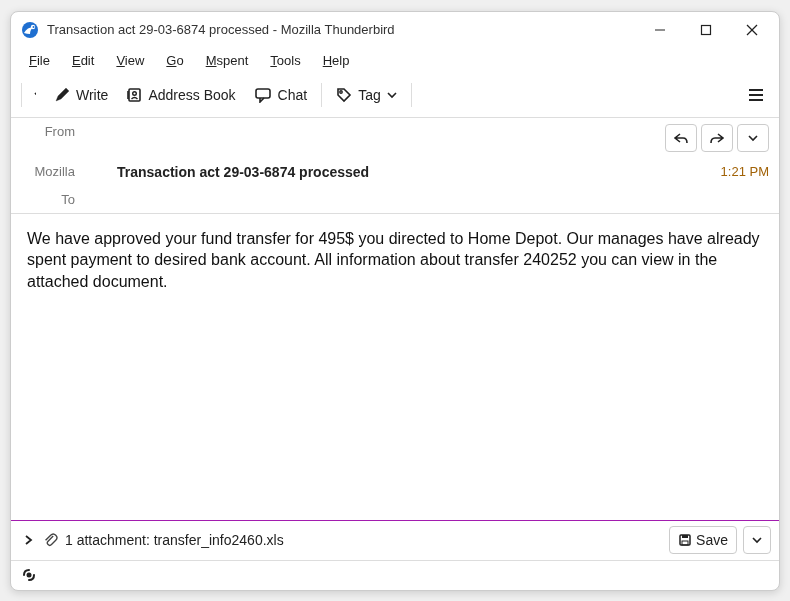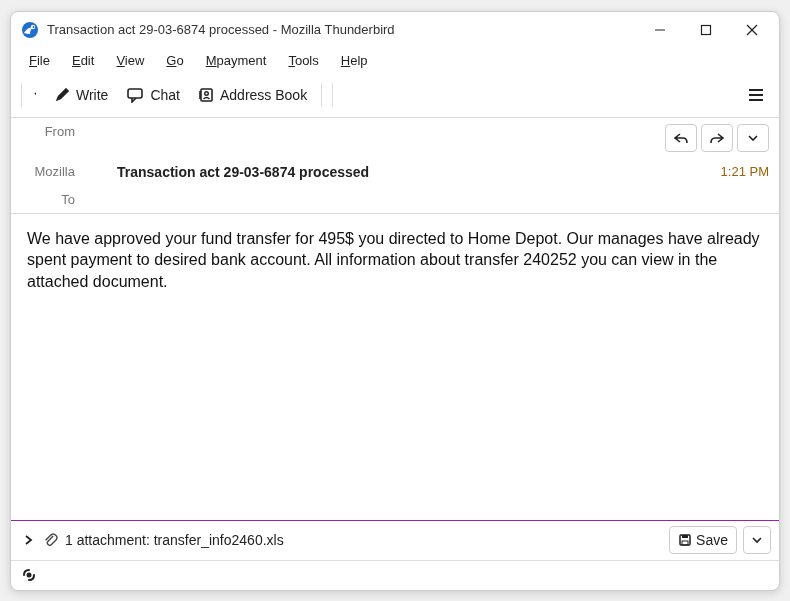--- a/index.html
+++ b/index.html
@@ -70,21 +70,21 @@
           </svg>
       </div>
     </div>
   </div>
 
   <div class="menubar">
     <span class="menubar-item"><u>F</u><span>ile</span></span>
     <span class="menubar-item"><u>E</u><span>dit</span></span>
     <span class="menubar-item"><u>V</u><span>iew</span></span>
     <span class="menubar-item"><u>G</u><span>o</span></span>
-    <span class="menubar-item"><u>M</u><span>payment</span></span>
+    <span class="menubar-item"><u>M</u><span>spent</span></span>
     <span class="menubar-item"><u>T</u><span>ools</span></span>
     <span class="menubar-item"><u>H</u><span>elp</span></span>
   </div>
 
   <div class="toolbar">
     <div class="tool-group">
       <div class="tool-sep"></div>
       <div class="tool-btn dropdown-arrow">
         <svg width="10" height="10">
             <path d="M1 3 L5 7 L9 3" fill="none" stroke="#222" stroke-width="1.6"></path>
@@ -94,39 +94,51 @@
     <div class="tool-btn">
       <span>
         <svg width="16" height="16">
             <path d="M2 14 L4 9 L12 1 L15 4 L7 12 L2 14 Z M4 9 L7 12" fill="#222" stroke="#222" stroke-width="0.3"></path>
           </svg>
       </span>
       <span>Write</span>
     </div>
     <div class="tool-btn">
       <span>
-        <svg width="18" height="16">
-            <rect x="2" y="2" width="14" height="9" rx="2" fill="none" stroke="#222" stroke-width="1.6"></rect>
-            <path d="M6 11 L6 15 L10 11" fill="none" stroke="#222" stroke-width="1.6"></path>
-          </svg>
-      </span>
-      <span>Chat</span>
-    </div>
-    <div class="tool-btn">
-      <span>
         <svg width="16" height="16">
             <rect x="3" y="2" width="11" height="12" rx="1" fill="none" stroke="#222" stroke-width="1.6"></rect>
             <circle cx="8.5" cy="6.5" r="1.8" fill="none" stroke="#222" stroke-width="1.4"></circle>
             <path d="M5.5 12 Q8.5 9 11.5 12" fill="none" stroke="#222" stroke-width="1.4"></path>
             <line x1="2" y1="4" x2="2" y2="12" stroke="#222" stroke-width="1.6"></line>
           </svg>
       </span>
       <span>Address Book</span>
     </div>
+    <div class="tool-btn">
+      <span>
+        <svg width="18" height="16">
+            <rect x="2" y="2" width="14" height="9" rx="2" fill="none" stroke="#222" stroke-width="1.6"></rect>
+            <path d="M6 11 L6 15 L10 11" fill="none" stroke="#222" stroke-width="1.6"></path>
+          </svg>
+      </span>
+      <span>Chat</span>
+    </div>
     <div class="tool-sep"></div>
+    <div class="tool-btn">
+      <span>
+        <svg width="16" height="16">
+            <path d="M2 2 L8 2 L14 8 L8 14 L2 8 Z" fill="none" stroke="#222" stroke-width="1.6"></path>
+            <circle cx="5" cy="5" r="1.2" fill="none" stroke="#222" stroke-width="1.4"></circle>
+          </svg>
+      </span>
+      <span>Tag</span>
+      <svg width="10" height="10">
+          <path d="M1 3 L5 7 L9 3" fill="none" stroke="#222" stroke-width="1.6"></path>
+        </svg>
+    </div>
     <div class="tool-sep"></div>
     <div style="flex:1"></div>
     <div class="tool-btn">
       <span>
         <svg width="18" height="16">
             <line x1="2" y1="3" x2="16" y2="3" stroke="#222" stroke-width="1.8"></line>
             <line x1="2" y1="8" x2="16" y2="8" stroke="#222" stroke-width="1.8"></line>
             <line x1="2" y1="13" x2="16" y2="13" stroke="#222" stroke-width="1.8"></line>
           </svg>
       </span>

